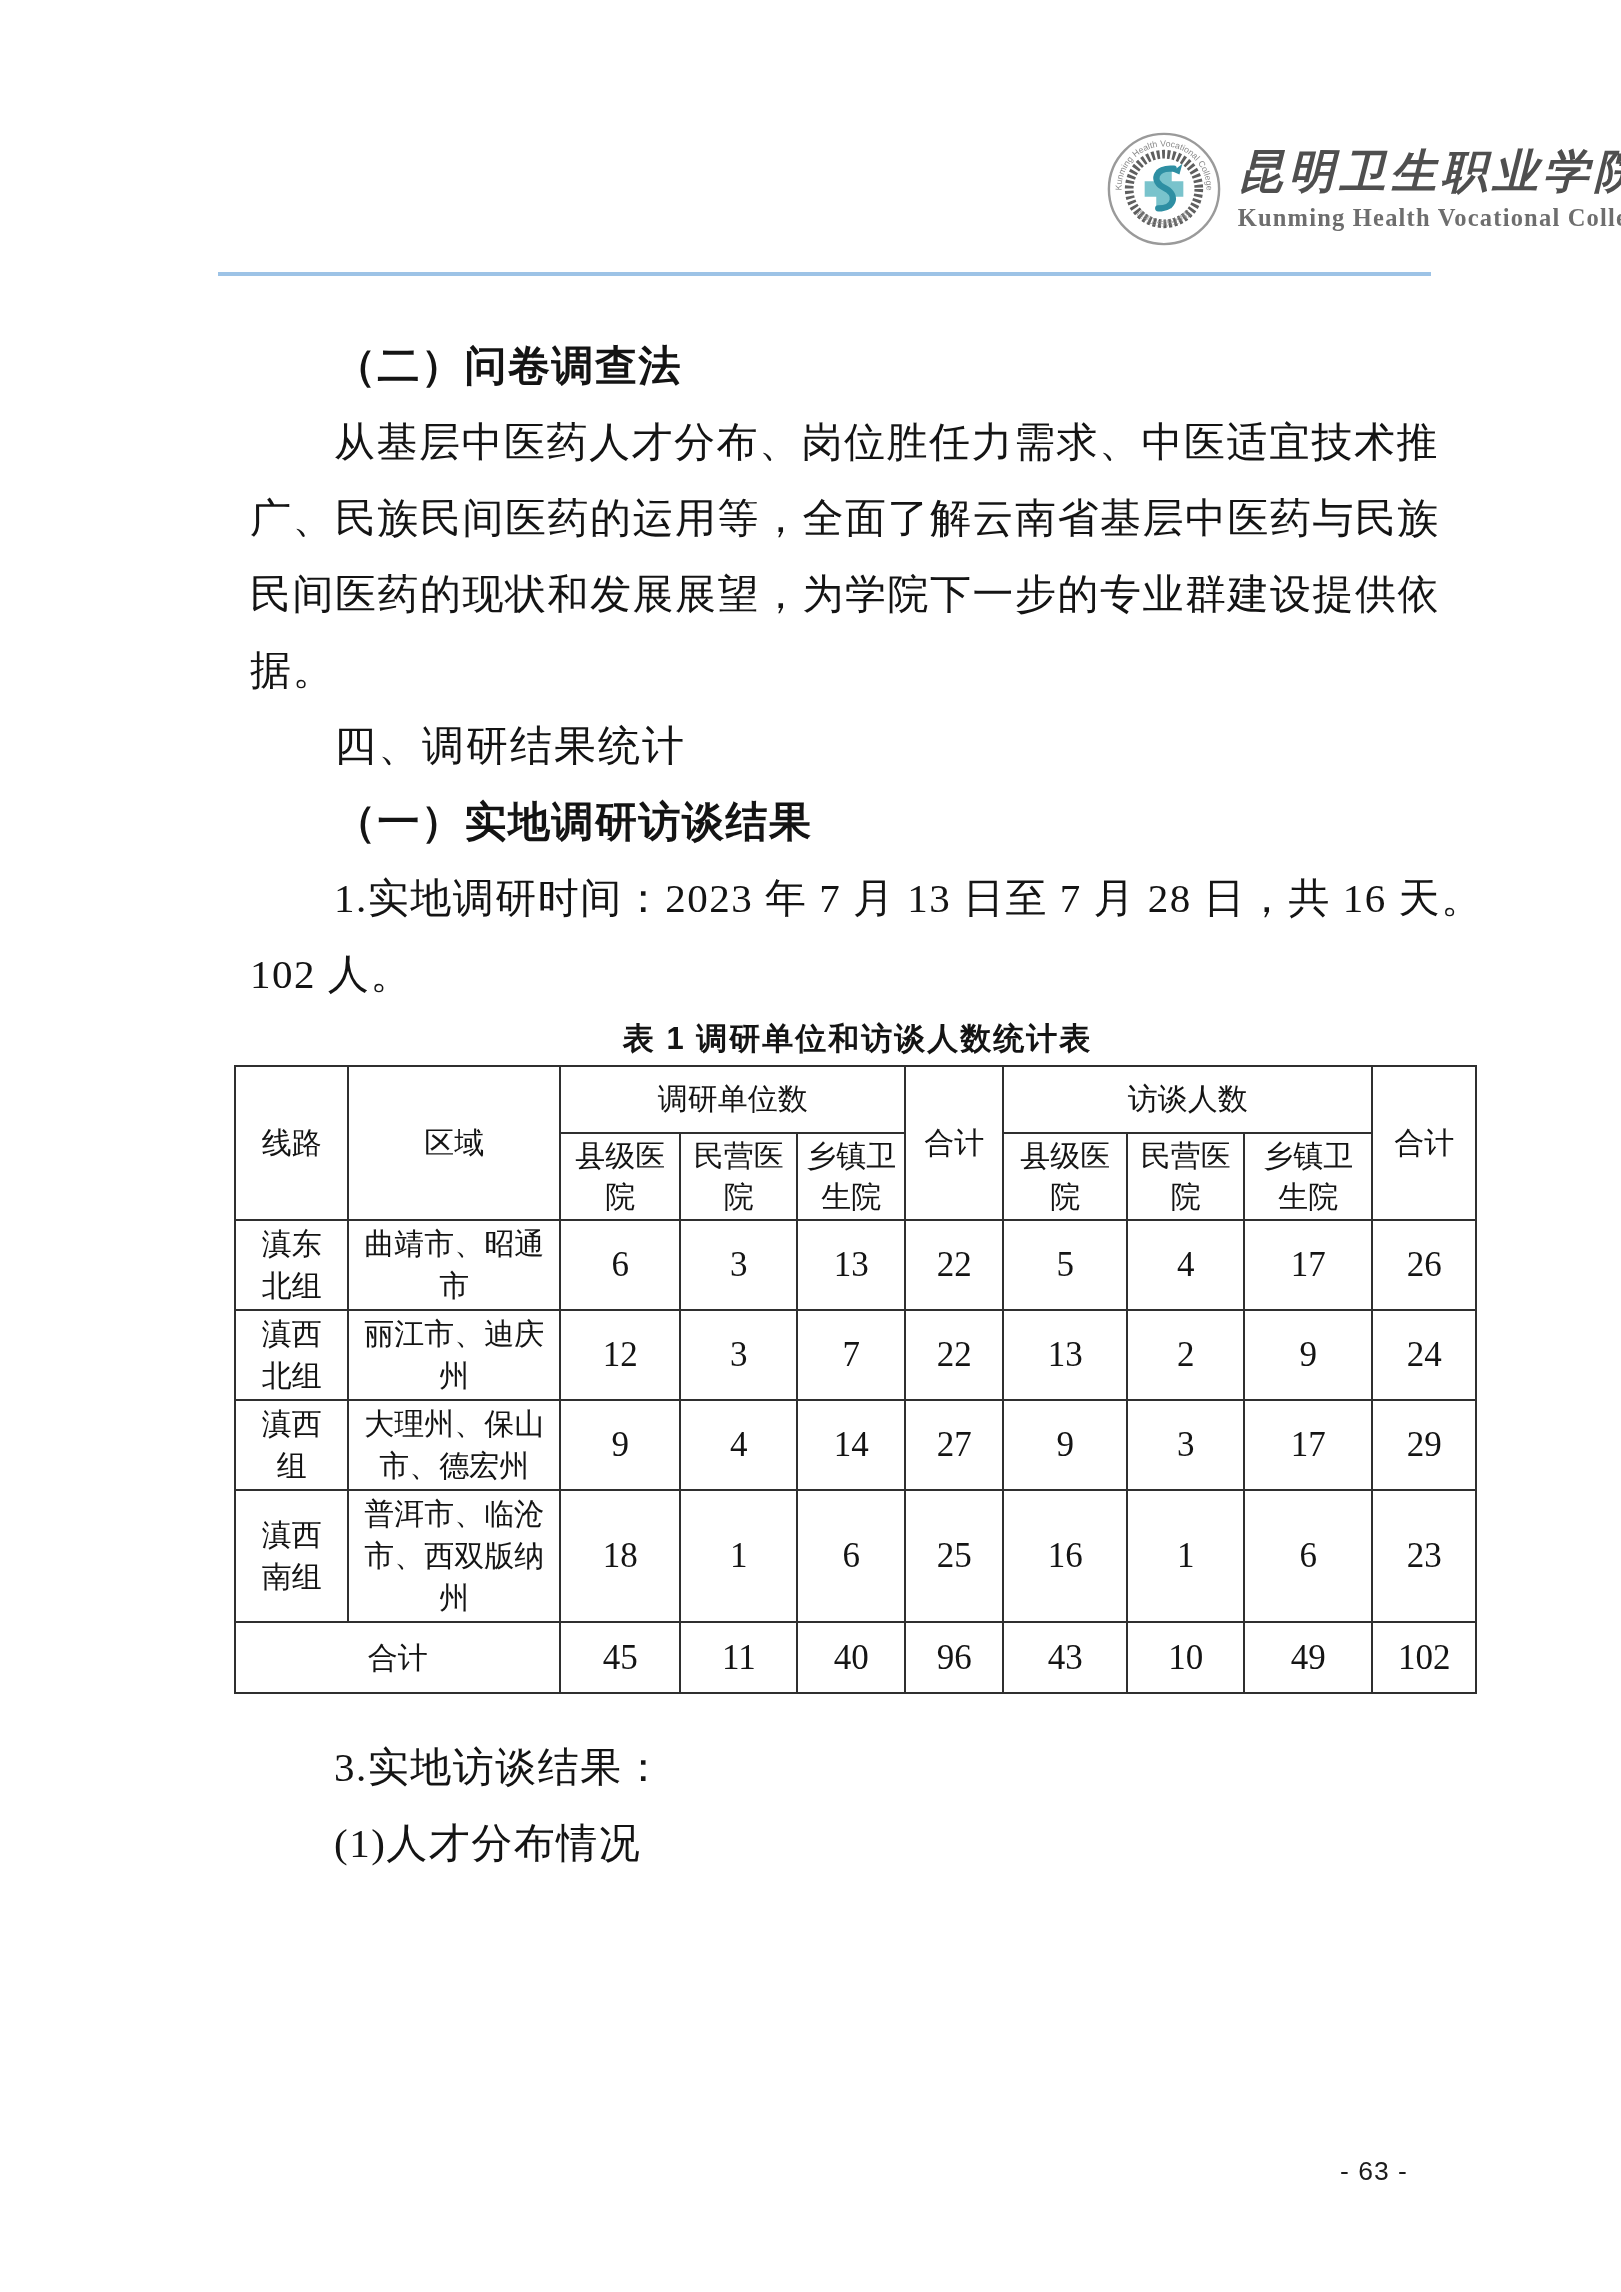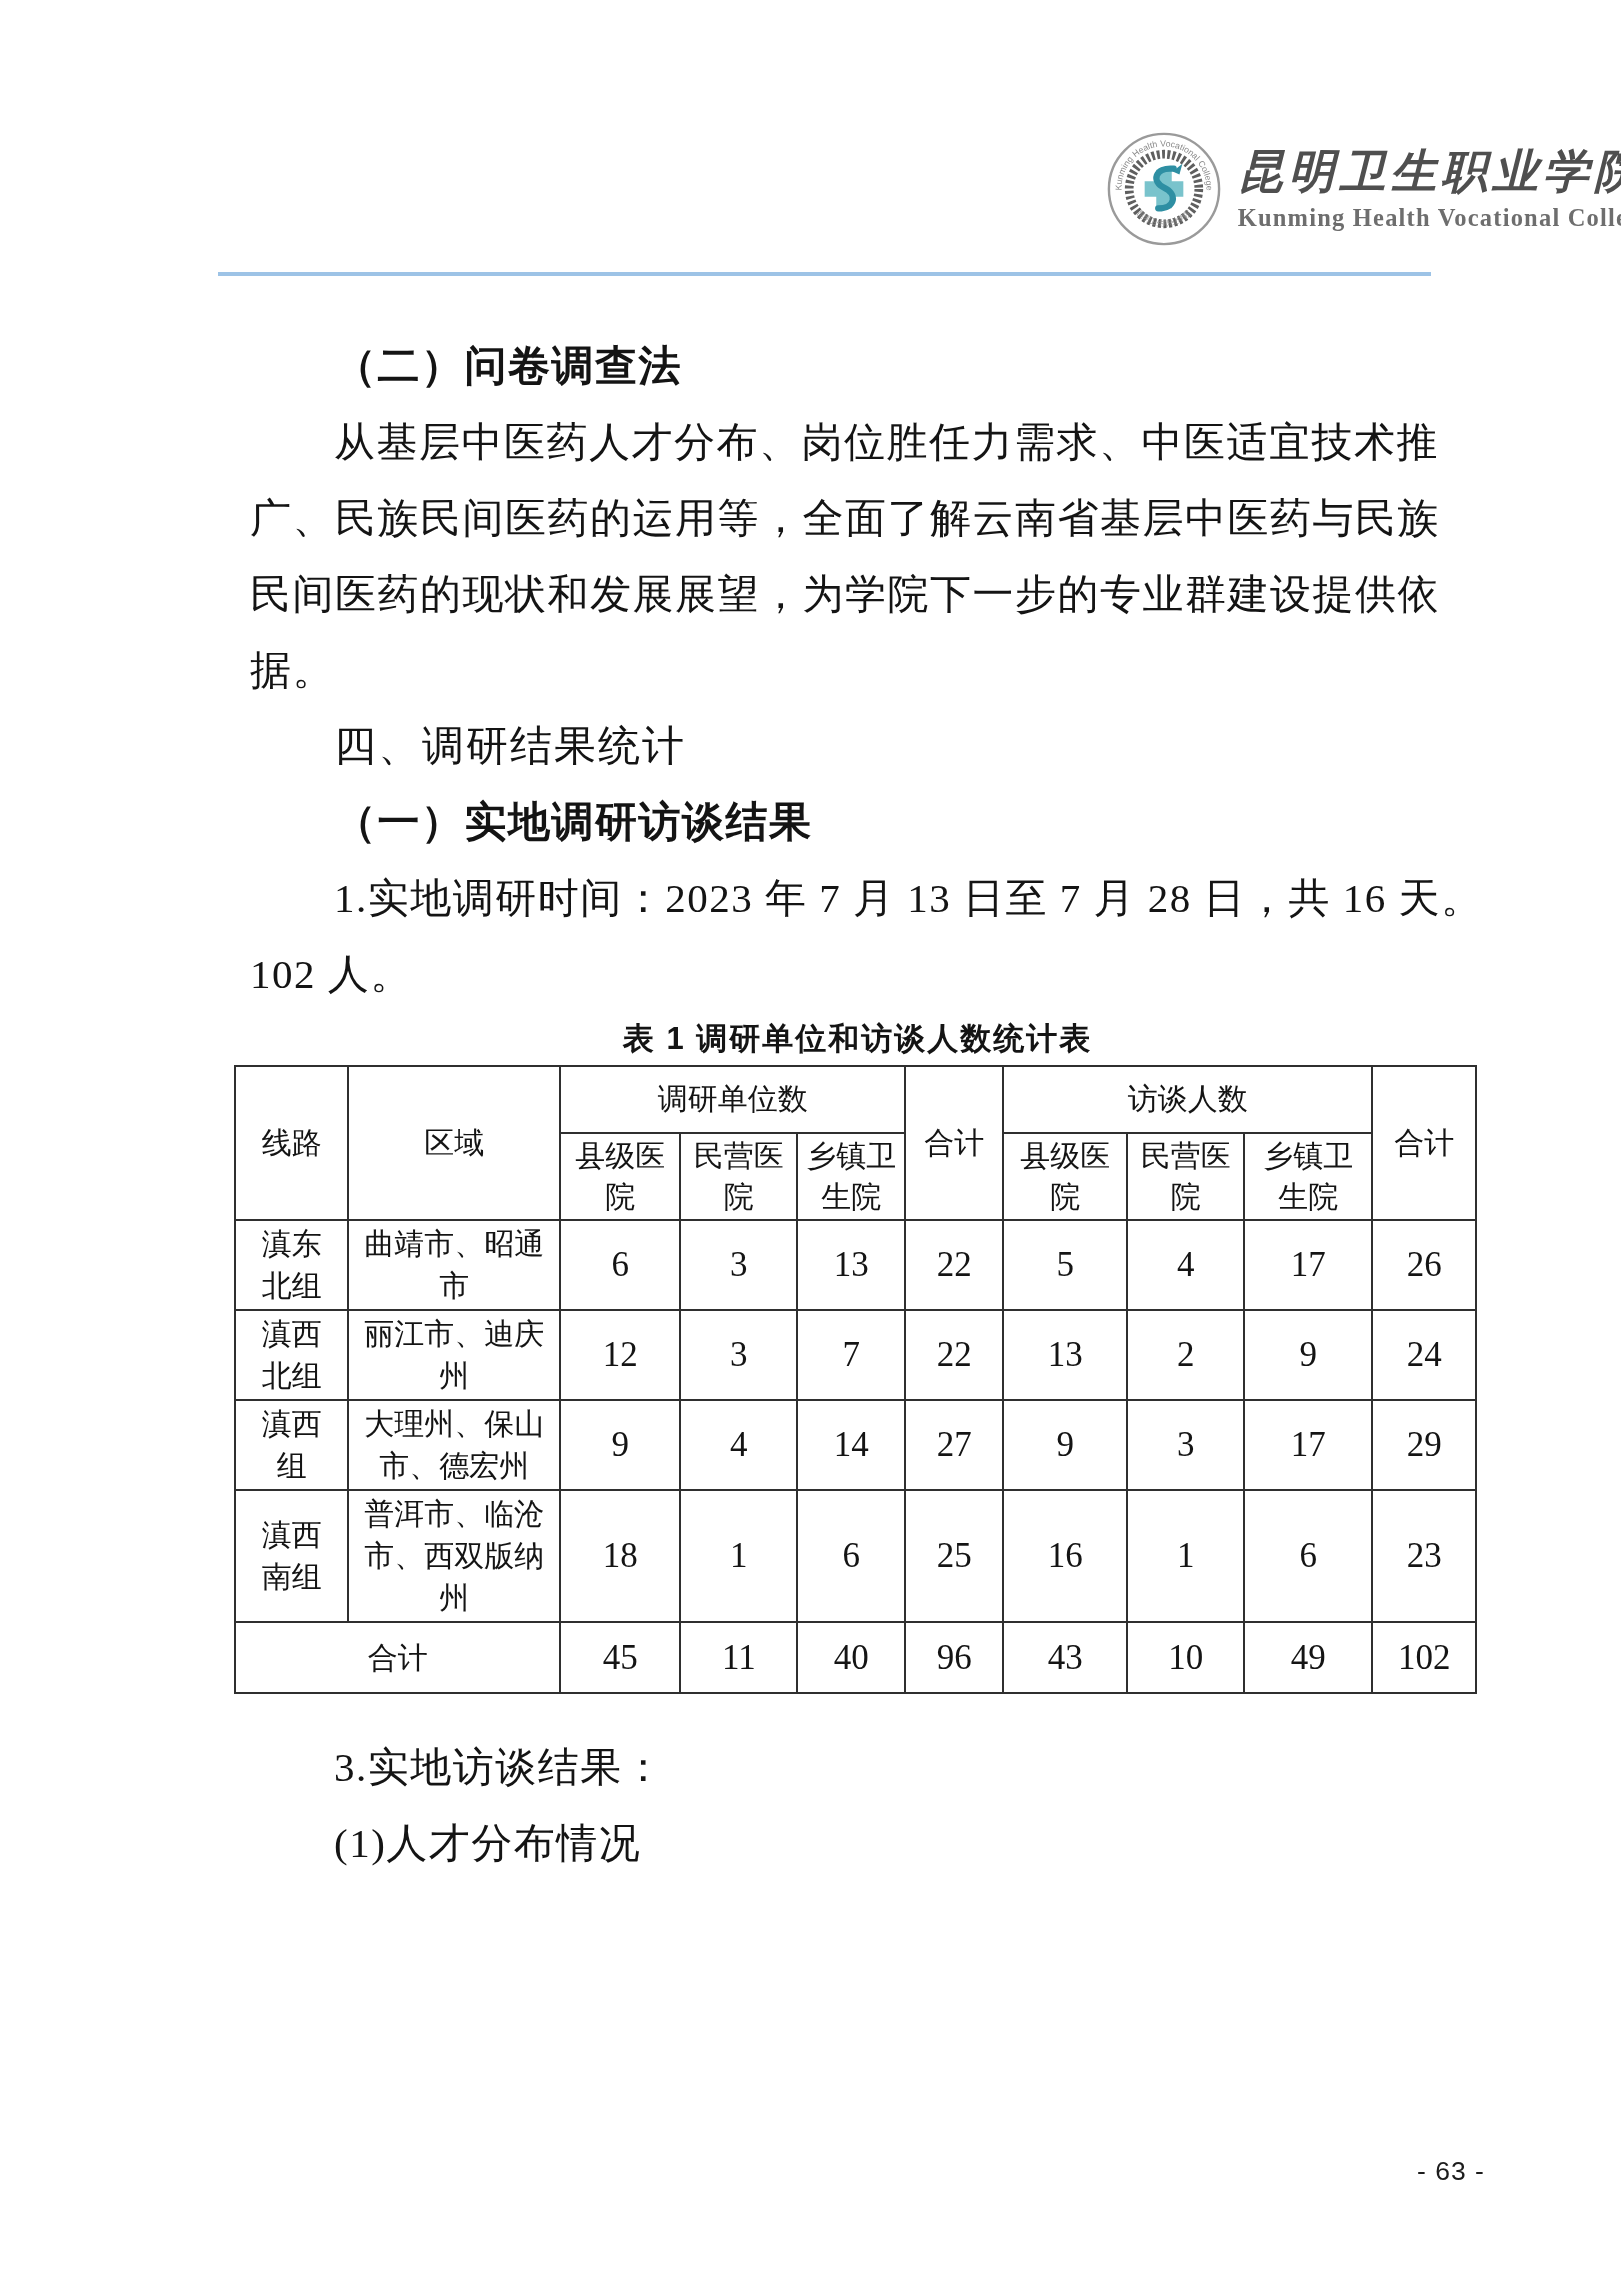--- a/index.html
+++ b/index.html
@@ -31,21 +31,21 @@
   thead tr:nth-child(1){height:67px;}
   thead tr:nth-child(2){height:84px;}
   tbody tr:nth-child(1){height:78px;}
   tbody tr:nth-child(2){height:83px;padding-left:42px;}
   tbody tr:nth-child(3){height:80px;}
   tbody tr:nth-child(4){height:125px;}
   tbody tr:nth-child(5){height:71px;}
   col.c1{width:113px}col.c2{width:212px}col.c3{width:120px}col.c4{width:117px}col.c5{width:108px}
   col.c6{width:98px}col.c7{width:124px}col.c8{width:117px}col.c9{width:128px}col.c10{width:104px}
   
-  .page-number{position:absolute;left:1417px;top:2156px;font-family:"Liberation Sans",sans-serif;font-size:26.5px;color:#1c1c1c;letter-spacing:1px;}
+  .page-number{position:absolute;left:1340px;top:2156px;font-family:"Liberation Sans",sans-serif;font-size:26.5px;color:#1c1c1c;letter-spacing:1px;}
 </style>
 </head>
 <body>
 
 <header>
   <div class="logo-group">
     <svg class="seal" viewBox="0 0 120 120" aria-hidden="true">
       <defs>
         <path id="arcTop" d="M 16,60 A 44,44 0 0 1 104,60" fill="none"></path>
         <path id="arcBottom" d="M 22,60 A 38,38 0 0 0 98,60" fill="none"></path>

